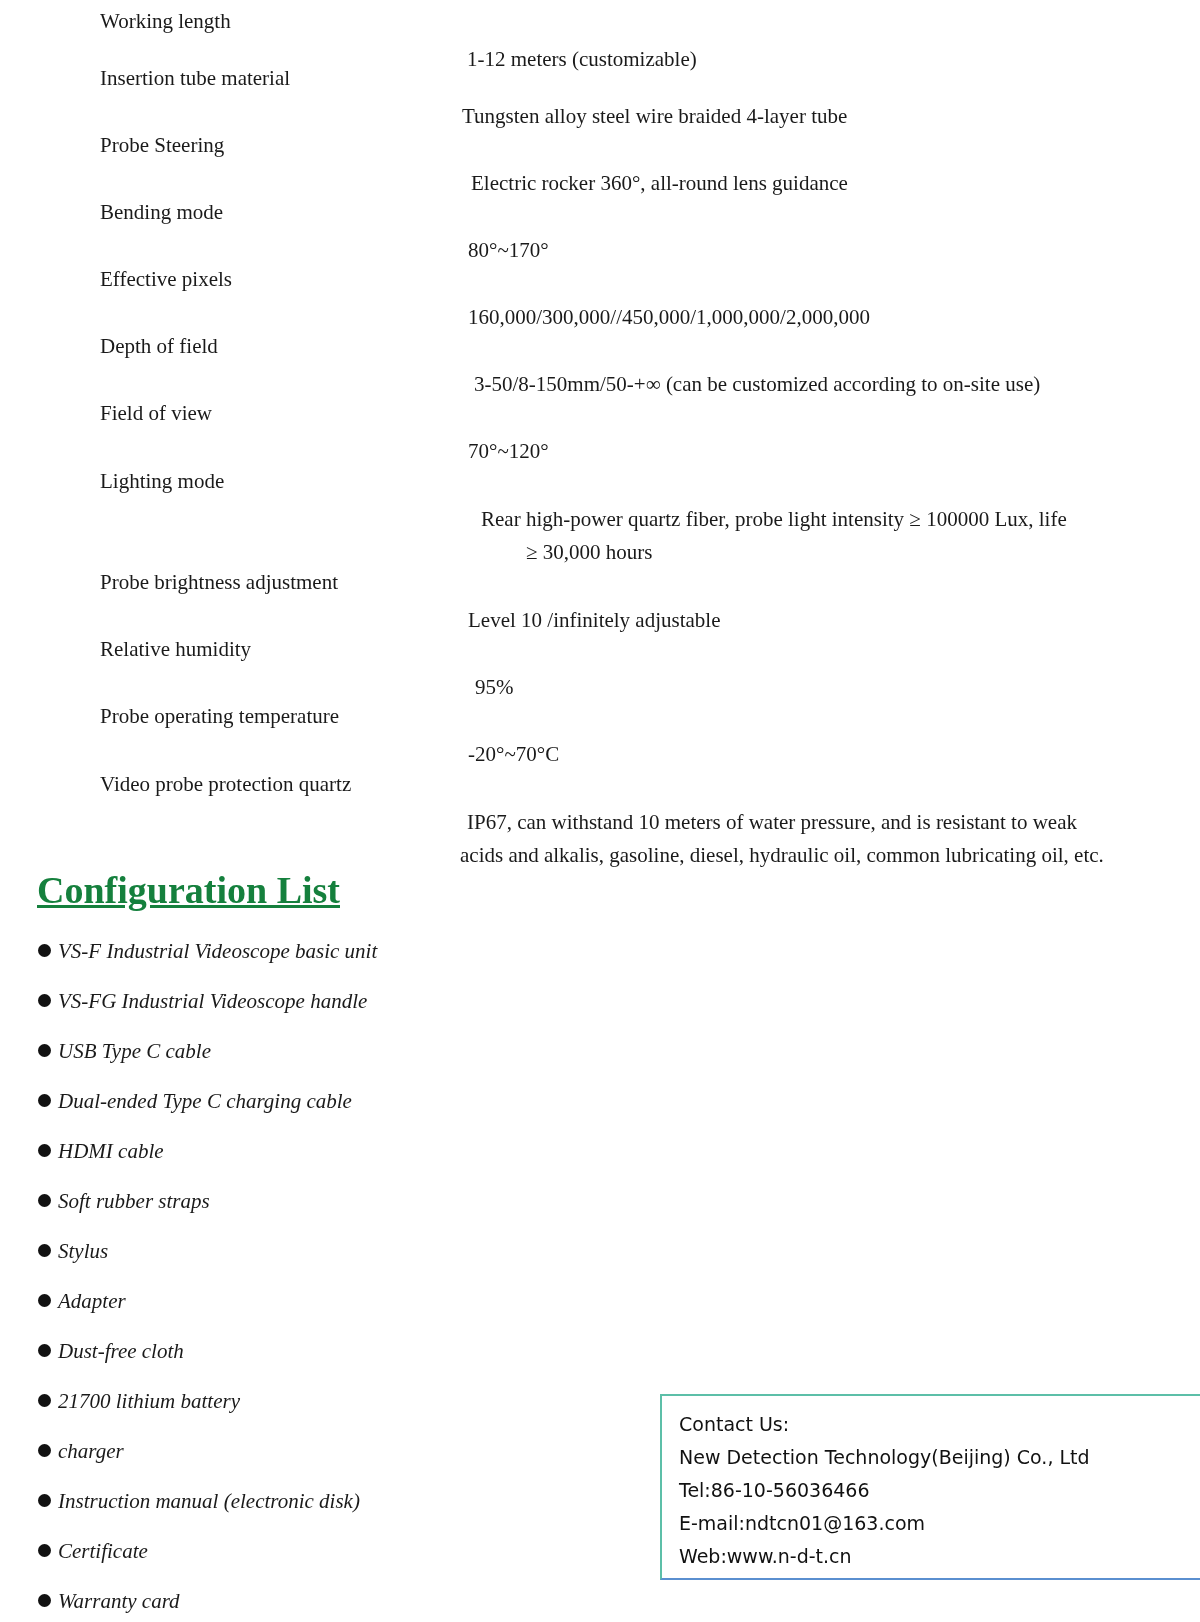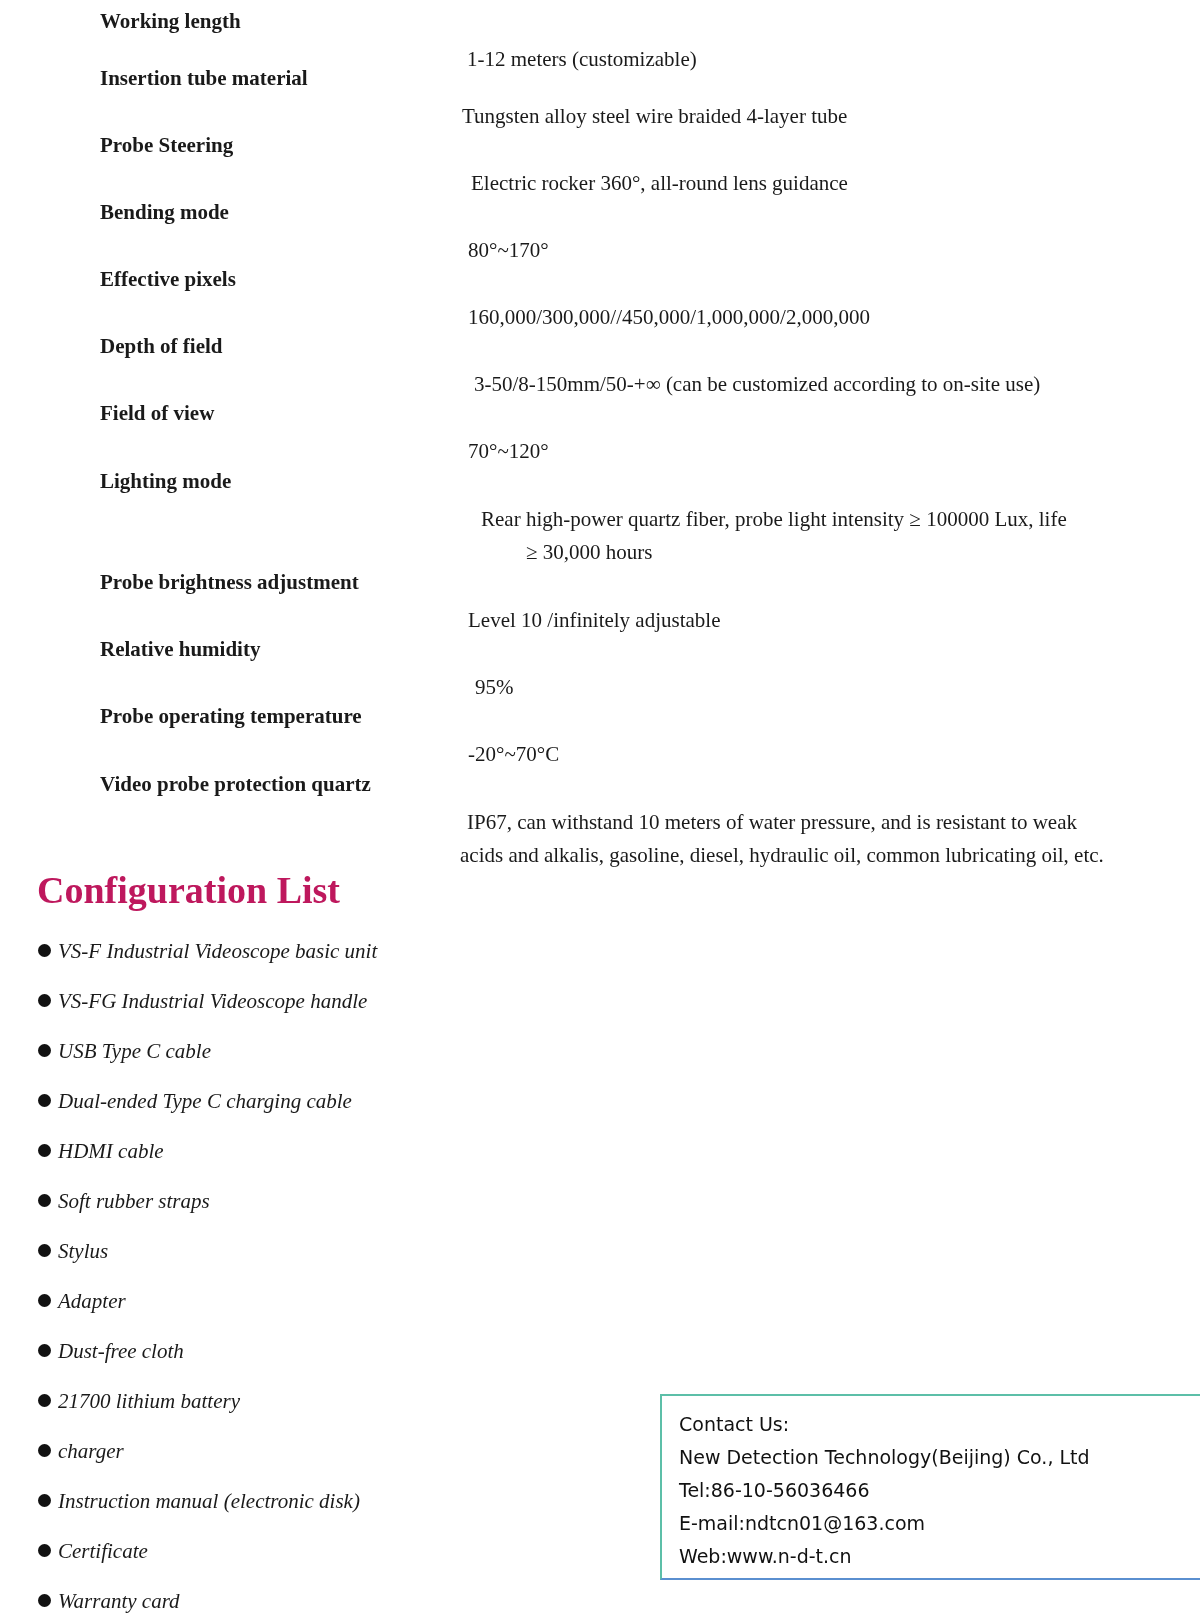--- a/index.html
+++ b/index.html
@@ -1,22 +1,22 @@
 <!DOCTYPE html>
 <html><head>
 <meta charset="utf-8">
 <style>
   html, body { margin: 0; padding: 0; background: #ffffff; }
   body { width: 1200px; height: 1622px; position: relative; overflow: hidden;
          font-family: "Liberation Serif", "DejaVu Serif", serif; color: #1a1a1a; }
   .spec-row { position: absolute; left: 0; width: 1200px; font-size: 21px; line-height: 33px; }
-  .spec-label { position: absolute; left: 100px; top: 0; white-space: nowrap; font-weight: bold; }
+  .spec-label { position: absolute; left: 100px; top: 0; white-space: nowrap; }
   .spec-value { position: absolute; top: 0; white-space: pre; margin-top: 38px; }
   .title { position: absolute; left: 37px; top: 868px; font-size: 38px; font-weight: bold;
-           color: #be185d; line-height: 44px; }
+           color: #15803d; line-height: 44px; text-decoration: underline; }
   .cfg-item { position: absolute; left: 38px; font-size: 21px; line-height: 28px; white-space: nowrap; font-style: italic; }
   .bullet { display: inline-block; width: 13px; height: 13px; border-radius: 50%; background: #111;
             margin-right: 7px; vertical-align: 1px; }
   .contact { position: absolute; left: 660px; top: 1394px; width: 570px; height: 186px;
              border: 2px solid #5cbfa8; border-right-color: #5a8fd0; border-bottom-color: #5a8fd0;
              box-sizing: border-box; font-family: "DejaVu Sans", "Liberation Sans", sans-serif;
              font-size: 19px; }
   .contact div { position: absolute; left: 17px; white-space: nowrap; line-height: 26px; color: #111; }
 </style>
 </head>

